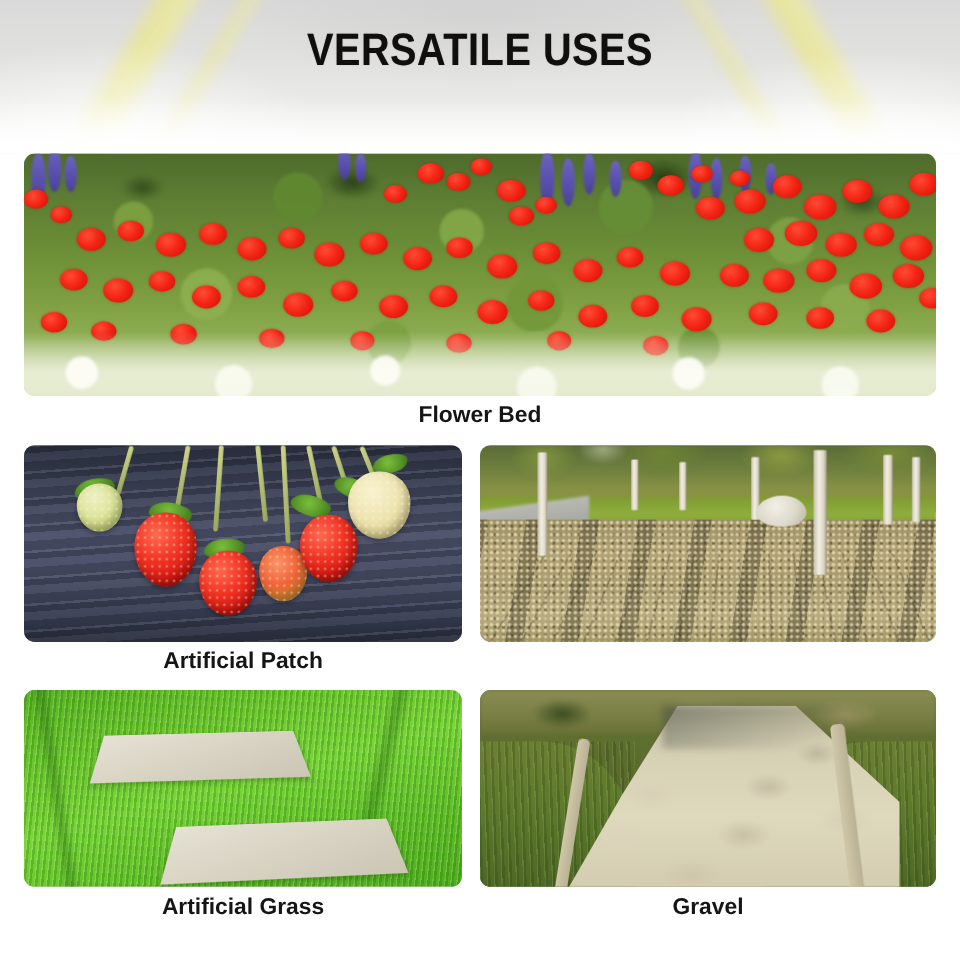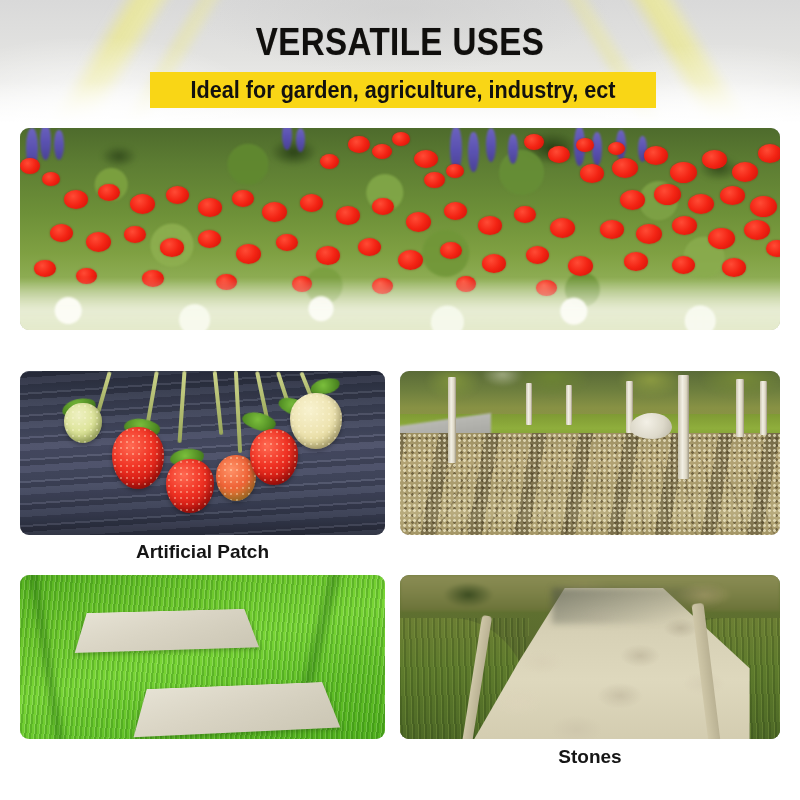--- a/index.html
+++ b/index.html
@@ -384,23 +384,20 @@
   <div class="bg-band">
     <div class="bg-stripe left"></div>
     <div class="bg-stripe left2"></div>
     <div class="bg-stripe right"></div>
     <div class="bg-stripe right2"></div>
     <div class="bg-fade"></div>
   </div>
 
   <div class="title">VERSATILE USES</div>
 
-  <div class="banner">
-    <span class="banner-text">Ideal for garden, agriculture, industry, ect</span>
-  </div>
 
   <div class="tile" style="left:20px; top:128px; width:760px; height:202px;">
     <div class="scene">
       <div class="flowers-base"></div>
       <div class="dark-foliage"></div>
       <div class="foliage"></div>
 
       <div class="salvia" style="left:6px;  top:0px;  width:12px; height:42px;"></div>
       <div class="salvia" style="left:20px; top:-4px; width:11px; height:36px;"></div>
       <div class="salvia" style="left:34px; top:2px;  width:10px; height:30px;"></div>
@@ -490,20 +487,21 @@
         <div class="red-blob" style="left:196px; top:146px; width:21px; height:16px;"></div>
         <div class="red-blob" style="left:272px; top:148px; width:20px; height:16px;"></div>
         <div class="red-blob" style="left:352px; top:150px; width:21px; height:16px;"></div>
         <div class="red-blob" style="left:436px; top:148px; width:20px; height:16px;"></div>
         <div class="red-blob" style="left:516px; top:152px; width:21px; height:16px;"></div>
       </div>
 
       <div class="alyssum"></div>
     </div>
   </div>
+  <div class="caption" style="left:0; top:336px; width:800px;">Flower Bed</div>
 
   <div class="tile" style="left:20px; top:371px; width:365px; height:164px;">
     <div class="scene">
       <div class="fabric"></div>
 
       <div class="stem" style="left:82px;  top:0;   width:4px; height:42px; transform:rotate(16deg);"></div>
       <div class="stem" style="left:130px; top:0;   width:4px; height:56px; transform:rotate(10deg);"></div>
       <div class="stem" style="left:160px; top:0;   width:4px; height:72px; transform:rotate(4deg);"></div>
       <div class="stem" style="left:196px; top:0;   width:4px; height:64px; transform:rotate(-6deg);"></div>
       <div class="stem" style="left:216px; top:0;   width:4px; height:82px; transform:rotate(-3deg);"></div>
@@ -550,28 +548,29 @@
 
   <div class="tile" style="left:20px; top:575px; width:365px; height:164px;">
     <div class="scene">
       <div class="turf"></div>
       <div class="turf-seam" style="left:20px; top:-10px; width:14px; height:190px; transform:rotate(-9deg);"></div>
       <div class="turf-seam" style="left:292px; top:-20px; width:18px; height:150px; transform:rotate(14deg);"></div>
       <div class="slab" style="left:62px; top:30px; width:170px; height:48px; transform: perspective(180px) rotateX(36deg) rotate(-2deg);"></div>
       <div class="slab" style="left:122px; top:104px; width:190px; height:56px; transform: perspective(190px) rotateX(34deg) rotate(-3deg);"></div>
     </div>
   </div>
+  <div class="caption" style="left:20px; top:746px; width:365px;">Artificial Grass</div>
 
   <div class="tile" style="left:400px; top:575px; width:380px; height:164px;">
     <div class="scene">
       <div class="stones-bg"></div>
       <div class="stones-brush"></div>
       <div class="stones-grass-l"></div>
       <div class="stones-grass-r"></div>
       <div class="path"></div>
       <div class="path-shadow"></div>
       <div class="kerb" style="left:72px; top:40px; width:10px; height:130px; transform: rotate(9deg); border-radius:4px;"></div>
       <div class="kerb" style="left:300px; top:28px; width:12px; height:140px; transform: rotate(-7deg); border-radius:4px;"></div>
     </div>
   </div>
-  <div class="caption" style="left:400px; top:746px; width:380px;">Stones</div>
+  <div class="caption" style="left:400px; top:746px; width:380px;">Gravel</div>
 
 </div>
 
 </body></html>

